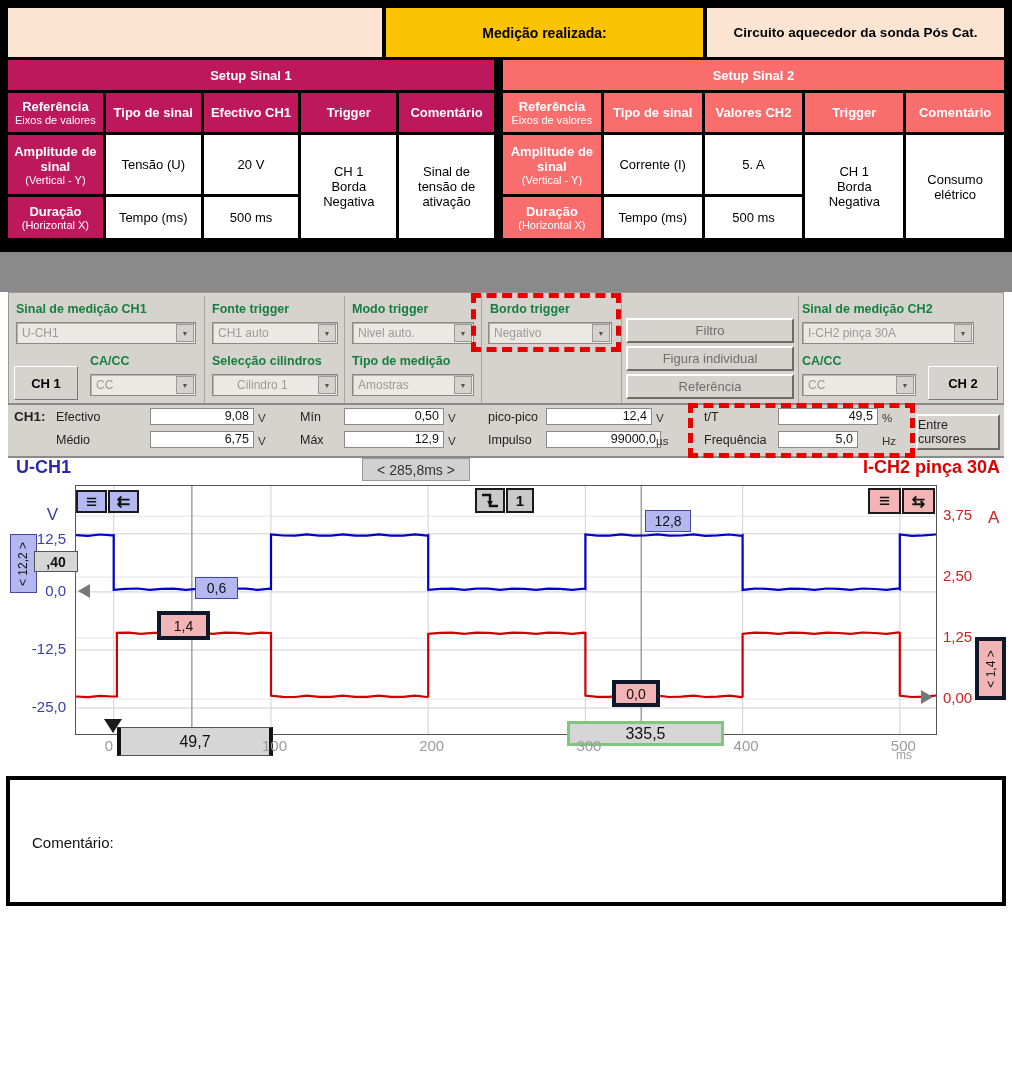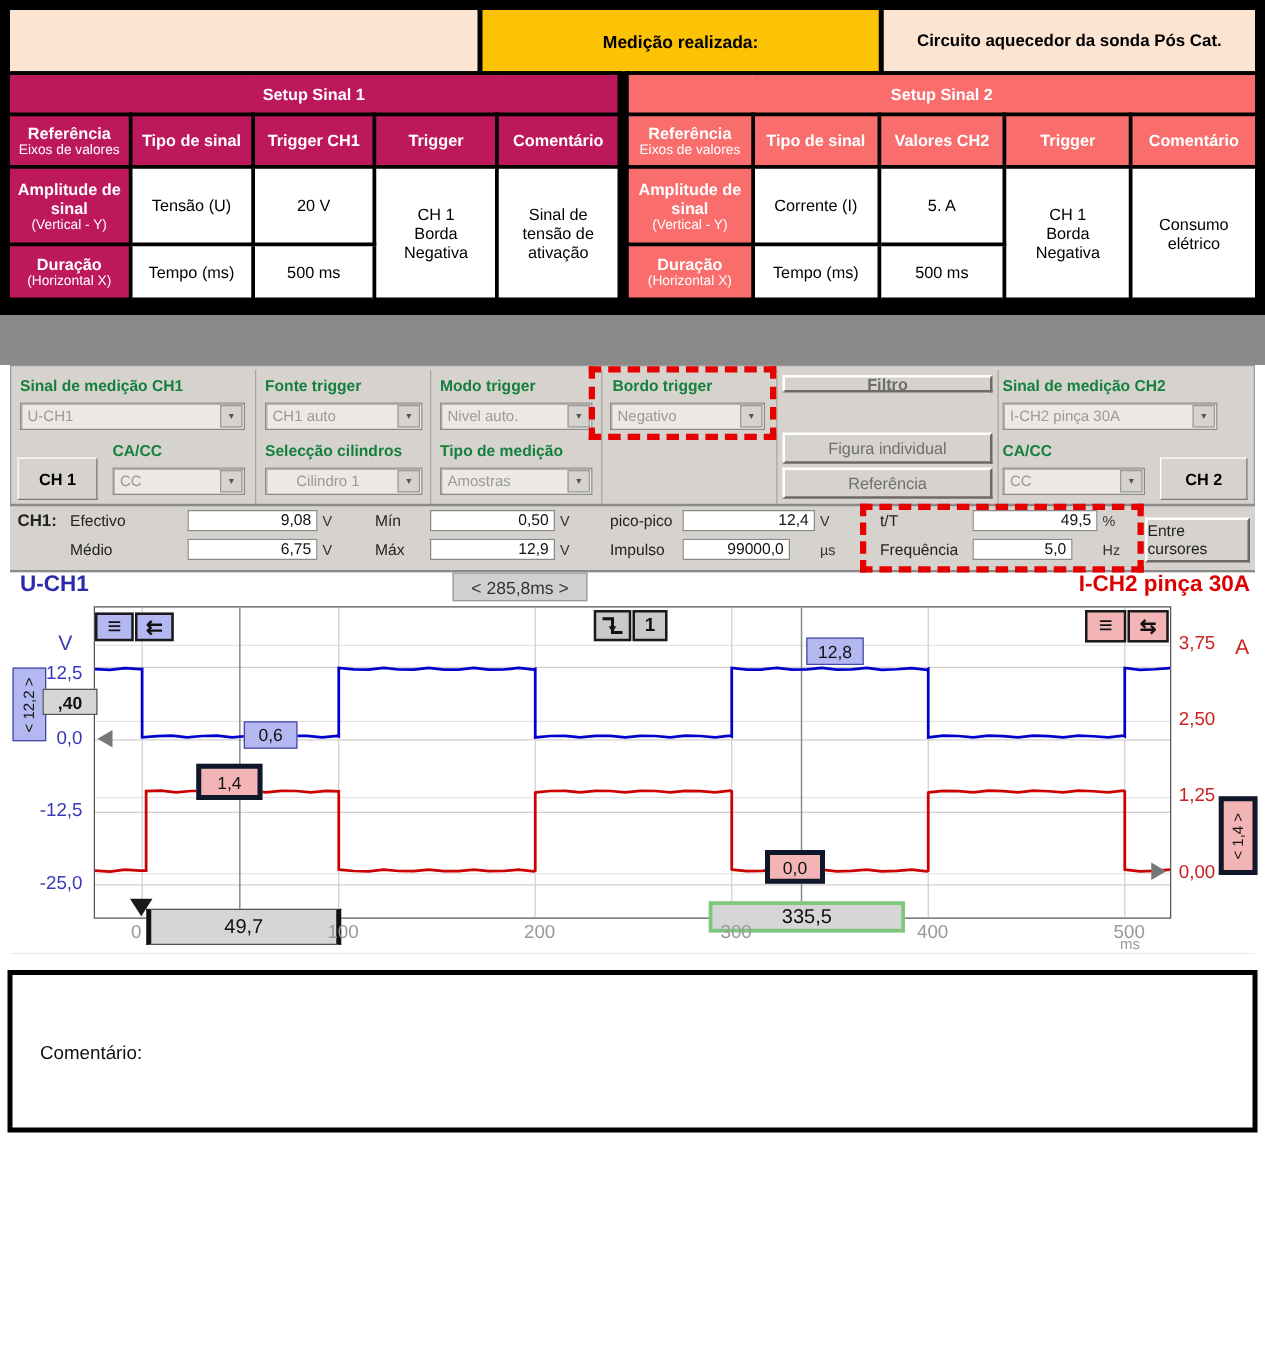--- a/index.html
+++ b/index.html
@@ -93,21 +93,21 @@
     <table class="setup t1 abs" style="left:5px;top:57px;width:492px;">
       <tbody>
           <tr>
             <td class="hdr ttl" colspan="5" style="height:30px;">Setup Sinal 1</td>
           </tr>
       <tr style="height:42px;">
         <td class="hdr" style="width:120px;">
           <span>Referência</span>
           <span class="sub">Eixos de valores</span></td>
         <td class="hdr" style="width:82px;">Tipo de sinal</td>
-        <td class="hdr" style="width:82px;">Trigger CH1</td>
+        <td class="hdr" style="width:82px;">Efectivo CH1</td>
         <td class="hdr" style="width:96px;">Trigger</td>
         <td class="hdr" style="width:106px;">Comentário</td>
       </tr>
       <tr style="height:62px;">
         <td class="hdr">
           <span>Amplitude de sinal</span>
           <span class="sub">(Vertical - Y)</span></td>
         <td>Tensão (U)</td>
         <td>20 V</td>
         <td rowspan="2" class="pre">CH 1
@@ -213,21 +213,21 @@
     <span>Cilindro 1</span>
     <span class="arrowbox">▼</span>
     </div>
 
   <div class="ctl-label" style="left:352px;top:354px;">Tipo de medição</div>
   <div class="dropdown" style="left:352px;top:374px;width:122px;">
     <span>Amostras</span>
     <span class="arrowbox">▼</span>
     </div>
 
-  <div class="btn3d" style="left:626px;top:300px;width:168px;height:14px;font-weight:bold;">Filtro</div>
+  <div class="btn3d" style="left:626px;top:318px;width:168px;height:25px;">Filtro</div>
   <div class="btn3d" style="left:626px;top:346px;width:168px;height:25px;">Figura individual</div>
   <div class="btn3d" style="left:626px;top:374px;width:168px;height:25px;">Referência</div>
 
   <div class="ctl-label" style="left:802px;top:354px;">CA/CC</div>
   <div class="dropdown" style="left:802px;top:374px;width:114px;">
     <span>CC</span>
     <span class="arrowbox">▼</span>
     </div>
   <div class="btn3d btnch" style="left:928px;top:366px;width:70px;height:34px;">CH 2</div>
 
@@ -245,21 +245,21 @@
   <div class="mlabel" style="left:300px;top:410px;">Mín</div>
   <div class="mlabel" style="left:300px;top:433px;">Máx</div>
   <div class="mval" style="left:344px;top:408px;width:100px;">0,50</div>
   <div class="mval" style="left:344px;top:431px;width:100px;">12,9</div>
   <div class="munit" style="left:448px;top:412px;">V</div>
   <div class="munit" style="left:448px;top:435px;">V</div>
 
   <div class="mlabel" style="left:488px;top:410px;">pico-pico</div>
   <div class="mlabel" style="left:488px;top:433px;">Impulso</div>
   <div class="mval" style="left:546px;top:408px;width:106px;">12,4</div>
-  <div class="mval" style="left:546px;top:431px;width:86px;">99000,0</div>
+  <div class="mval" style="left:546px;top:431px;width:115px;">99000,0</div>
   <div class="munit" style="left:656px;top:412px;">V</div>
   <div class="munit" style="left:656px;top:435px;">µs</div>
 
   <div class="mlabel" style="left:704px;top:410px;">t/T</div>
   <div class="mlabel" style="left:704px;top:433px;">Frequência</div>
   <div class="mval" style="left:778px;top:408px;width:100px;">49,5</div>
   <div class="mval" style="left:778px;top:431px;width:80px;">5,0</div>
   <div class="munit" style="left:882px;top:412px;">%</div>
   <div class="munit" style="left:882px;top:435px;">Hz</div>
 

